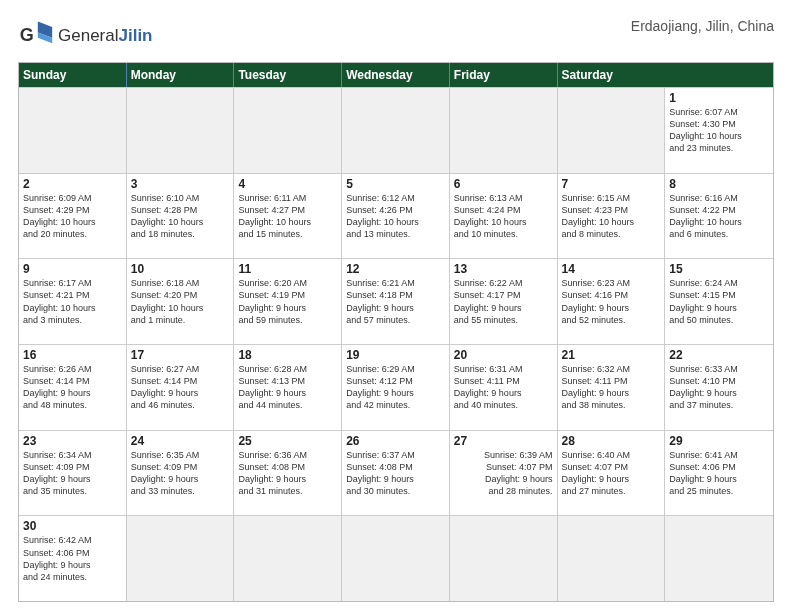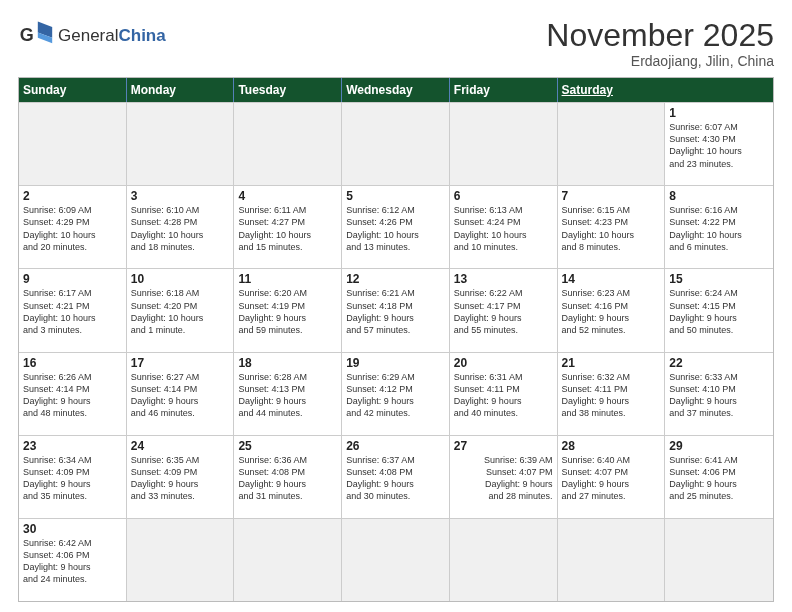--- a/index.html
+++ b/index.html
@@ -57,21 +57,21 @@
       background: #14532d;
     }
     .cal-header-cell {
       color: #fff;
       font-size: 12px;
       font-weight: bold;
       padding: 5px 4px;
       text-align: left;
       border-right: 1px solid #5580b8;
     }
-    .cal-header-cell:last-child { border-right: none; text-decoration: underline; }
+    .cal-header-cell:last-child { border-right: none; }
     .cal-body {
       flex: 1;
       display: flex;
       flex-direction: column;
     }
     .cal-row {
       display: grid;
       grid-template-columns: repeat(7, 1fr);
       flex: 1;
       border-top: 1px solid #ccc;
@@ -111,25 +111,24 @@
   <div class="header">
     <div class="logo">
       <svg class="logo-icon" viewBox="0 0 40 40">
 
         <text x="2" y="26" font-size="20" font-weight="bold" fill="#333" font-family="Arial">G</text>
 
         <polygon points="22,4 38,10 38,22 22,16" fill="#3465a4"></polygon>
         <polygon points="22,16 38,22 38,28 22,22" fill="#5599dd"></polygon>
       </svg>
       <div>
-        <span style="font-size:17px;color:#333;">General</span><span style="font-size:17px;color:#3465a4;font-weight:bold;">China</span>
+        <span style="font-size:17px;color:#333;">General</span><span style="font-size:17px;color:#3465a4;font-weight:bold;">Jilin</span>
       </div>
     </div>
     <div class="title-block">
-      <div class="month-title">November 2025</div>
       <div class="location">Erdaojiang, Jilin, China</div>
     </div>
   </div>
 
   <div class="calendar">
     <div class="cal-header">
     <div class="cal-header-cell">Sunday</div>
         <div class="cal-header-cell">Monday</div>
         <div class="cal-header-cell">Tuesday</div>
         <div class="cal-header-cell">Wednesday</div>

